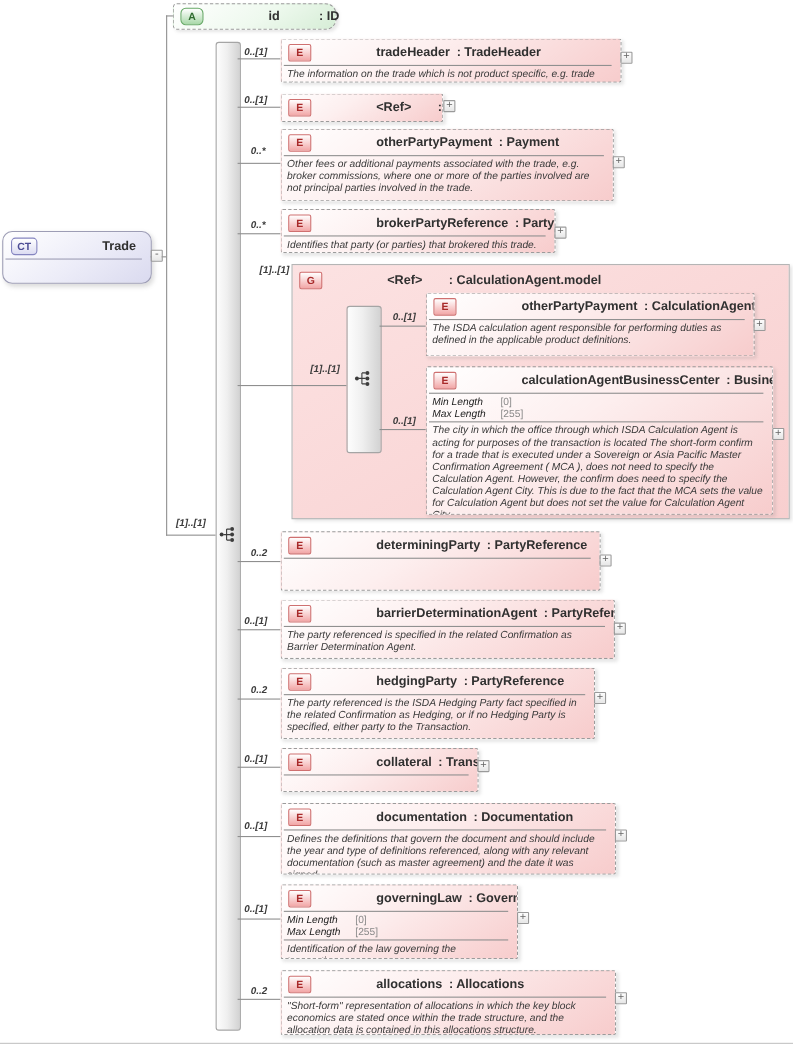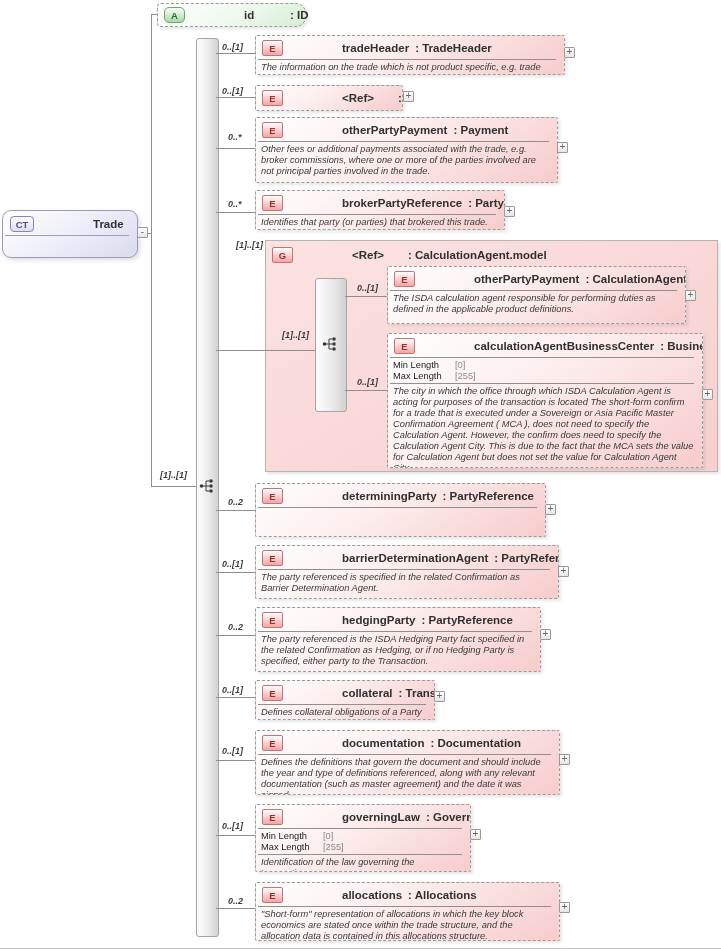--- a/index.html
+++ b/index.html
@@ -16,21 +16,21 @@
   .badge.e,.badge.g{border-color:#cf7070;background:linear-gradient(#fff,#f2a6a6);color:#a82a2a;}
   .badge.a{border-color:#67a967;background:linear-gradient(#fff,#a8d8a8);color:#2e6b2e;border-radius:5px;}
   .badge.ct{border-color:#8585c0;background:linear-gradient(#fff,#dcdcf2);color:#4d4d95;border-radius:4px;width:22px;}
   .ename,.etype{font-size:11.5px;font-weight:bold;color:#303030;white-space:nowrap;}
   .ename{margin-left:23px;padding-left:36px;}
   .etype{margin-left:6px;}
   .w50{min-width:50px;}
   .edivider{height:1px;background:#909090;margin:0 8px 0 2px;}
   .edesc{font-style:italic;font-size:9.3px;line-height:11px;color:#3a3a3a;padding:2px 8px 3px 5px;}
   .facets{padding:2px 8px 1px 5px;font-size:9.3px;line-height:11px;}
-  .flabel{display:inline-block;width:62px;color:#222;}
+  .flabel{display:inline-block;width:62px;font-style:italic;color:#222;}
   .fvalue{color:#8a8a8a;}
   .card{position:absolute;font-size:9px;font-weight:bold;font-style:italic;color:#3c3c3c;white-space:nowrap;}
   .plusbox,.minusbox{position:absolute;width:11px;height:11px;border:1px solid #9a9a9a;box-sizing:border-box;
         background:linear-gradient(#fdfdfd,#e6e6e6);color:#666;font-size:10px;line-height:8px;
         text-align:center;border-radius:1px;cursor:pointer;}
   .spine{position:absolute;border:1px solid #a5a5a5;border-radius:3px;
         background:linear-gradient(90deg,#fdfdfd 0%,#efefef 45%,#d2d2d2 100%);}
   .gbox{position:absolute;border:1px solid #b5b5b5;
         background:linear-gradient(150deg,#fce2e2 0%,#f8cfcf 100%);
         box-shadow:2px 2px 3px rgba(120,120,120,.2);}
@@ -224,21 +224,20 @@
   <div class="plusbox" style="left:540px;top:629px;">+</div>
 
   <div class="card" style="left:222px;top:685px;">0..[1]</div>
   <div class="ebox" style="left:255px;top:680px;width:178px;height:38px;">
     <div class="ehead">
       <span class="badge e">E</span>
       <span class="ename">collateral</span>
       <span class="etype">: Transaction</span>
     </div>
     <div class="edivider"></div>
-    <div class="edesc">Defines collateral obligations of a Party</div>
   </div>
   <div class="plusbox" style="left:434px;top:691px;">+</div>
 
   <div class="card" style="left:222px;top:746px;">0..[1]</div>
   <div class="ebox" style="left:255px;top:730px;width:303px;height:63px;">
     <div class="ehead">
       <span class="badge e">E</span>
       <span class="ename">documentation</span>
       <span class="etype">: Documentation</span>
     </div>

